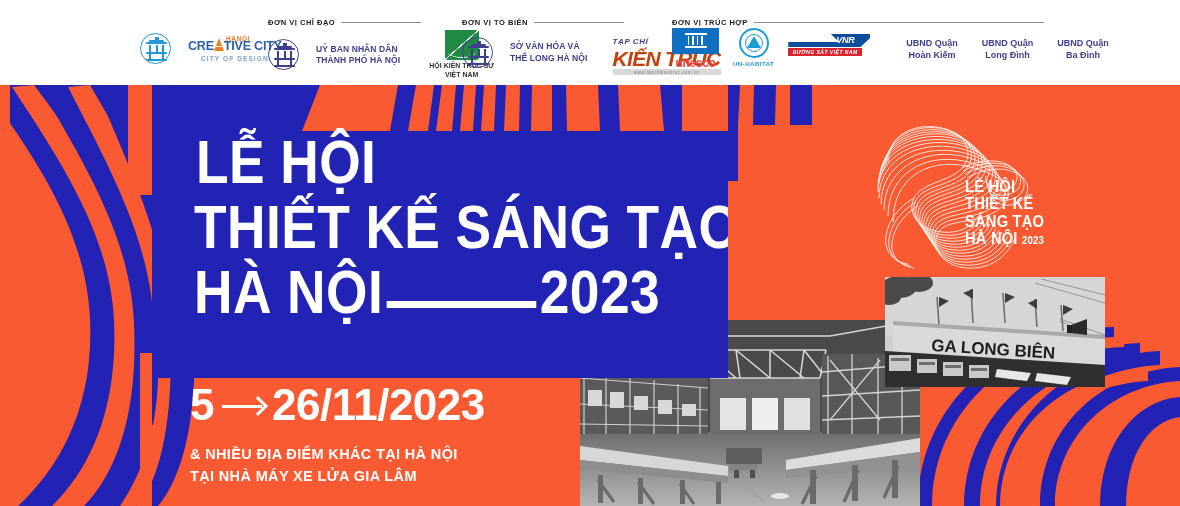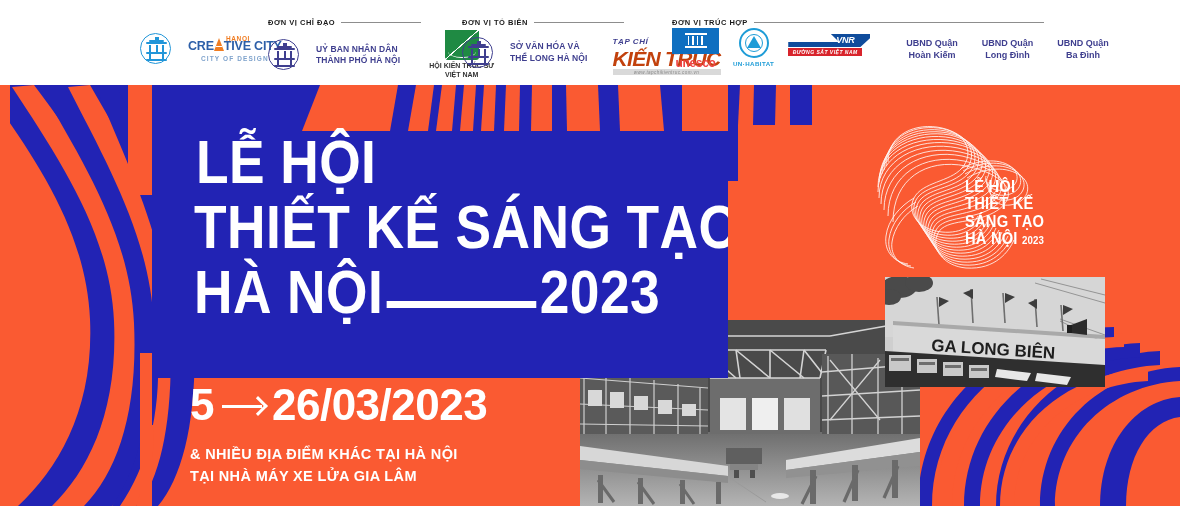--- a/index.html
+++ b/index.html
@@ -547,21 +547,21 @@
       <div class="tline l1">LỄ HỘI</div>
       <div class="tline l2">THIẾT KẾ SÁNG TẠO</div>
       <div class="tline l3"><span>HÀ NỘI</span><span class="dash"></span><span>2023</span></div>
     </div>
   </div>
 
   <div id="dateblock">
     <div id="dateline">
       <span>5</span>
       <span class="arrow"></span>
-      <span>26/03/2023</span>
+      <span>26/11/2023</span>
     </div>
     <div id="venue">
       <div>&amp; NHIỀU ĐỊA ĐIỂM KHÁC TẠI HÀ NỘI</div>
       <div>TẠI NHÀ MÁY XE LỬA GIA LÂM</div>
     </div>
   </div>
 
   <div id="logobar">
 
     <div class="lgroup" style="left:140px;">

